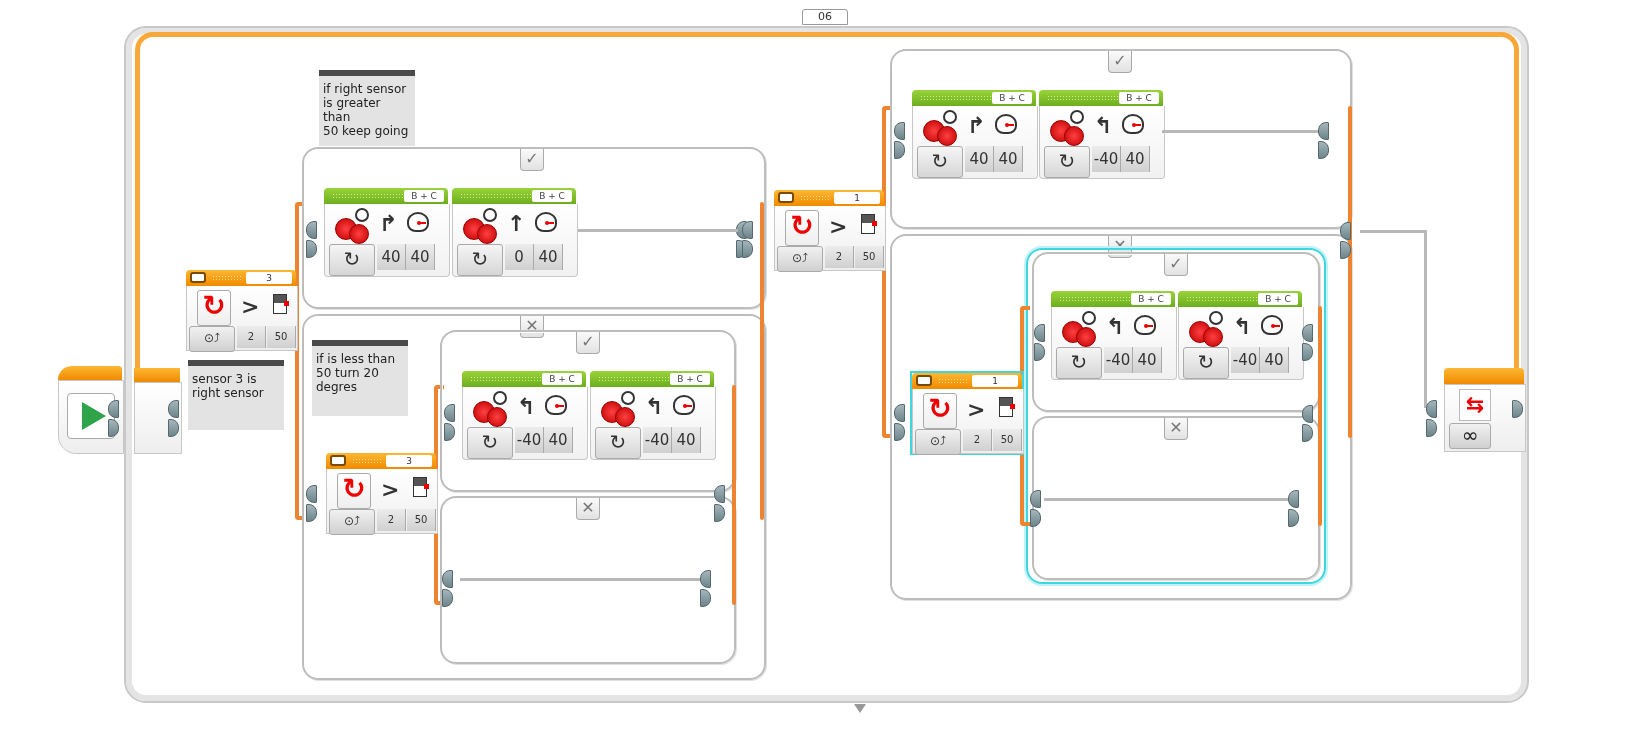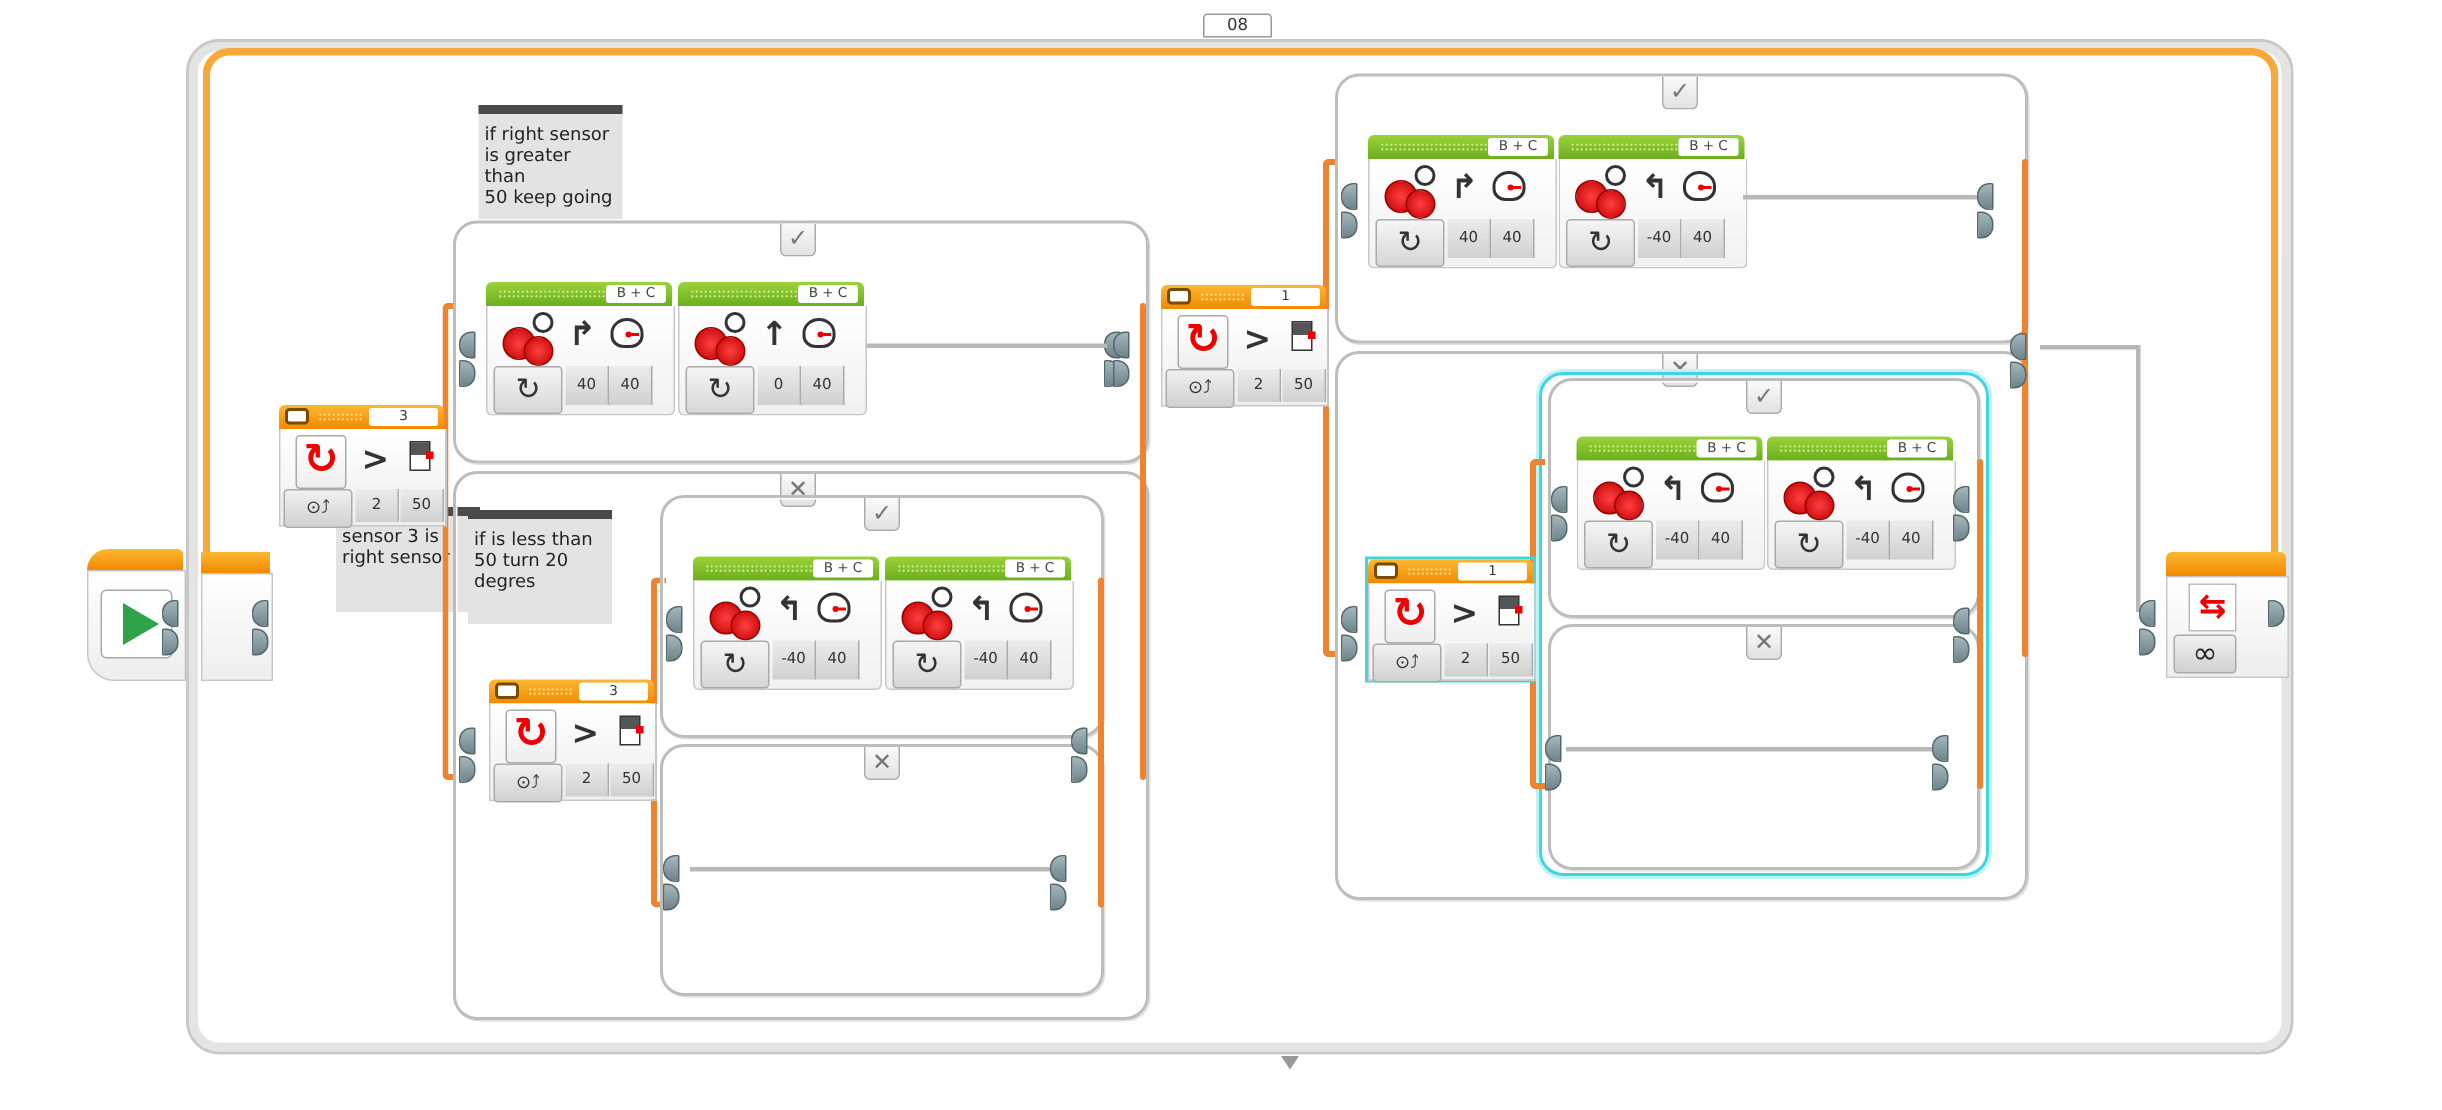--- a/index.html
+++ b/index.html
@@ -30,21 +30,21 @@
   .motor-icon{position:absolute;left:10px;top:4px;width:36px;height:34px;}
   .motor-icon .c1,.motor-icon .c2{position:absolute;border-radius:50%;background:radial-gradient(#ff4040,#c00000);border:1px solid #9b0000;}
   .motor-icon .c1{left:0;top:10px;width:20px;height:20px;}
   .motor-icon .c2{left:14px;top:16px;width:18px;height:18px;}
   .motor-icon .wheel{position:absolute;left:20px;top:0;width:14px;height:14px;border:2px solid #333;border-radius:50%;box-sizing:border-box;background:#fff;}
   .dir-icon{position:absolute;left:54px;top:8px;width:18px;height:24px;font-size:22px;line-height:24px;font-weight:bold;color:#333;text-align:center;}
   .gauge{position:absolute;left:82px;top:8px;width:22px;height:20px;border:2px solid #333;border-radius:50% 50% 40% 40%;box-sizing:border-box;background:#fff;}
   .gauge:after{content:"";position:absolute;left:8px;top:7px;width:4px;height:4px;background:#e00;border-radius:50%;}
   .gauge:before{content:"";position:absolute;left:10px;top:8px;width:7px;height:2px;background:#e00;}
   .mode-btn{position:absolute;left:4px;top:40px;width:44px;height:30px;background:linear-gradient(#f5f5f5,#d6d6d6);border:1px solid #aaa;border-radius:3px;font-size:20px;line-height:28px;text-align:center;color:#333;}
-  .param{position:absolute;top:40px;width:28px;height:26px;background:linear-gradient(#ececec,#d0d0d0);font-size:10px;line-height:26px;text-align:center;color:#333;border-right:1px solid #aaa;}
+  .param{position:absolute;top:40px;width:28px;height:26px;background:linear-gradient(#ececec,#d0d0d0);font-size:15px;line-height:26px;text-align:center;color:#333;border-right:1px solid #aaa;}
   
   .swblock{width:110px;height:80px;}
   .swblock .hdr{position:absolute;left:0;top:0;width:110px;height:16px;background:linear-gradient(#fdb733,#f08a00);border-radius:4px 4px 0 0;}
   .swblock .hdr .ico{position:absolute;left:4px;top:2px;width:16px;height:11px;border:2px solid #7a4a00;border-radius:3px;background:#fff;box-sizing:border-box;}
   .swblock .hdr .dots{position:absolute;left:26px;top:5px;width:30px;height:6px;background-image:radial-gradient(#ffe08a 35%,transparent 40%);background-size:3px 3px;}
   .swblock .hdr .port{position:absolute;right:4px;top:2px;width:46px;height:12px;background:#fff;border-radius:2px;font-size:9px;line-height:12px;text-align:center;color:#333;}
   .swblock .body{position:absolute;left:0;top:16px;width:110px;height:64px;background:linear-gradient(#fff,#eee);border:1px solid #c7c7c7;border-top:none;}
   .sensor-icon{position:absolute;left:10px;top:4px;width:32px;height:34px;background:linear-gradient(#fff,#eee);border:1px solid #aaa;border-radius:3px;color:#e00;font-size:28px;line-height:30px;text-align:center;font-weight:bold;}
   .cmp{position:absolute;left:54px;top:8px;font-size:22px;font-weight:bold;color:#333;}
   .thr{position:absolute;left:86px;top:8px;width:12px;height:18px;border:1px solid #333;background:linear-gradient(#555 45%,#fff 45%);}
@@ -66,41 +66,41 @@
   .loopstart-block{width:46px;height:80px;}
   .loopstart-block .hdr{position:absolute;left:0;top:0;width:46px;height:14px;background:linear-gradient(#fdb733,#f08a00);}
   .loopstart-block .body{position:absolute;left:0;top:14px;width:46px;height:70px;background:linear-gradient(#fff,#eee);border:1px solid #c7c7c7;}
   .arrow-down{width:0;height:0;border-left:6px solid transparent;border-right:6px solid transparent;border-top:9px solid #999;}
 </style>
 </head>
 <body>
 
 <div class="abs loop-outer" style="left:124px;top:26px;width:1405px;height:677px;"></div>
 <div class="abs loop-orange" style="left:135px;top:32px;width:1384px;height:340px;"></div>
-<div class="abs loop-tag" style="left:802px;top:9px;width:46px;height:16px;">08</div>
+<div class="abs loop-tag" style="left:802px;top:9px;width:46px;height:16px;">06</div>
 <div class="abs arrow-down" style="left:854px;top:704px;"></div>
 
 <div class="abs start-block" style="left:58px;top:366px;">
   <div class="hdr"></div>
   <div class="body">
       <div class="play"></div>
     </div>
 </div>
 <div class="abs plug" style="left:108px;top:400px;"><span></span><span></span></div>
 
 <div class="abs loopstart-block" style="left:134px;top:368px;">
   <div class="hdr"></div>
     <div class="body"></div>
 </div>
 <div class="abs plug" style="left:168px;top:400px;"><span></span><span></span></div>
 
 <div class="abs comment" style="left:319px;top:70px;width:96px;height:76px;">if right sensor
 is greater than
 50 keep going</div>
-<div class="abs comment" style="left:188px;top:338px;width:96px;height:70px;margin-left:36px;">sensor 3 is
+<div class="abs comment" style="left:188px;top:360px;width:96px;height:70px;">sensor 3 is
 right sensor</div>
 <div class="abs comment" style="left:312px;top:340px;width:96px;height:76px;">if is less than
 50 turn 20
 degres</div>
 
 <div class="abs orange-hook" style="left:295px;top:202px;width:10px;height:318px;"></div>
 <div class="abs sw-frame" style="left:302px;top:147px;width:464px;height:162px;"></div>
 <div class="abs sw-frame" style="left:302px;top:314px;width:464px;height:366px;"></div>
 <div class="abs case-tab" style="left:520px;top:149px;">✓</div>
 <div class="abs case-tab" style="left:520px;top:316px;">✕</div>

